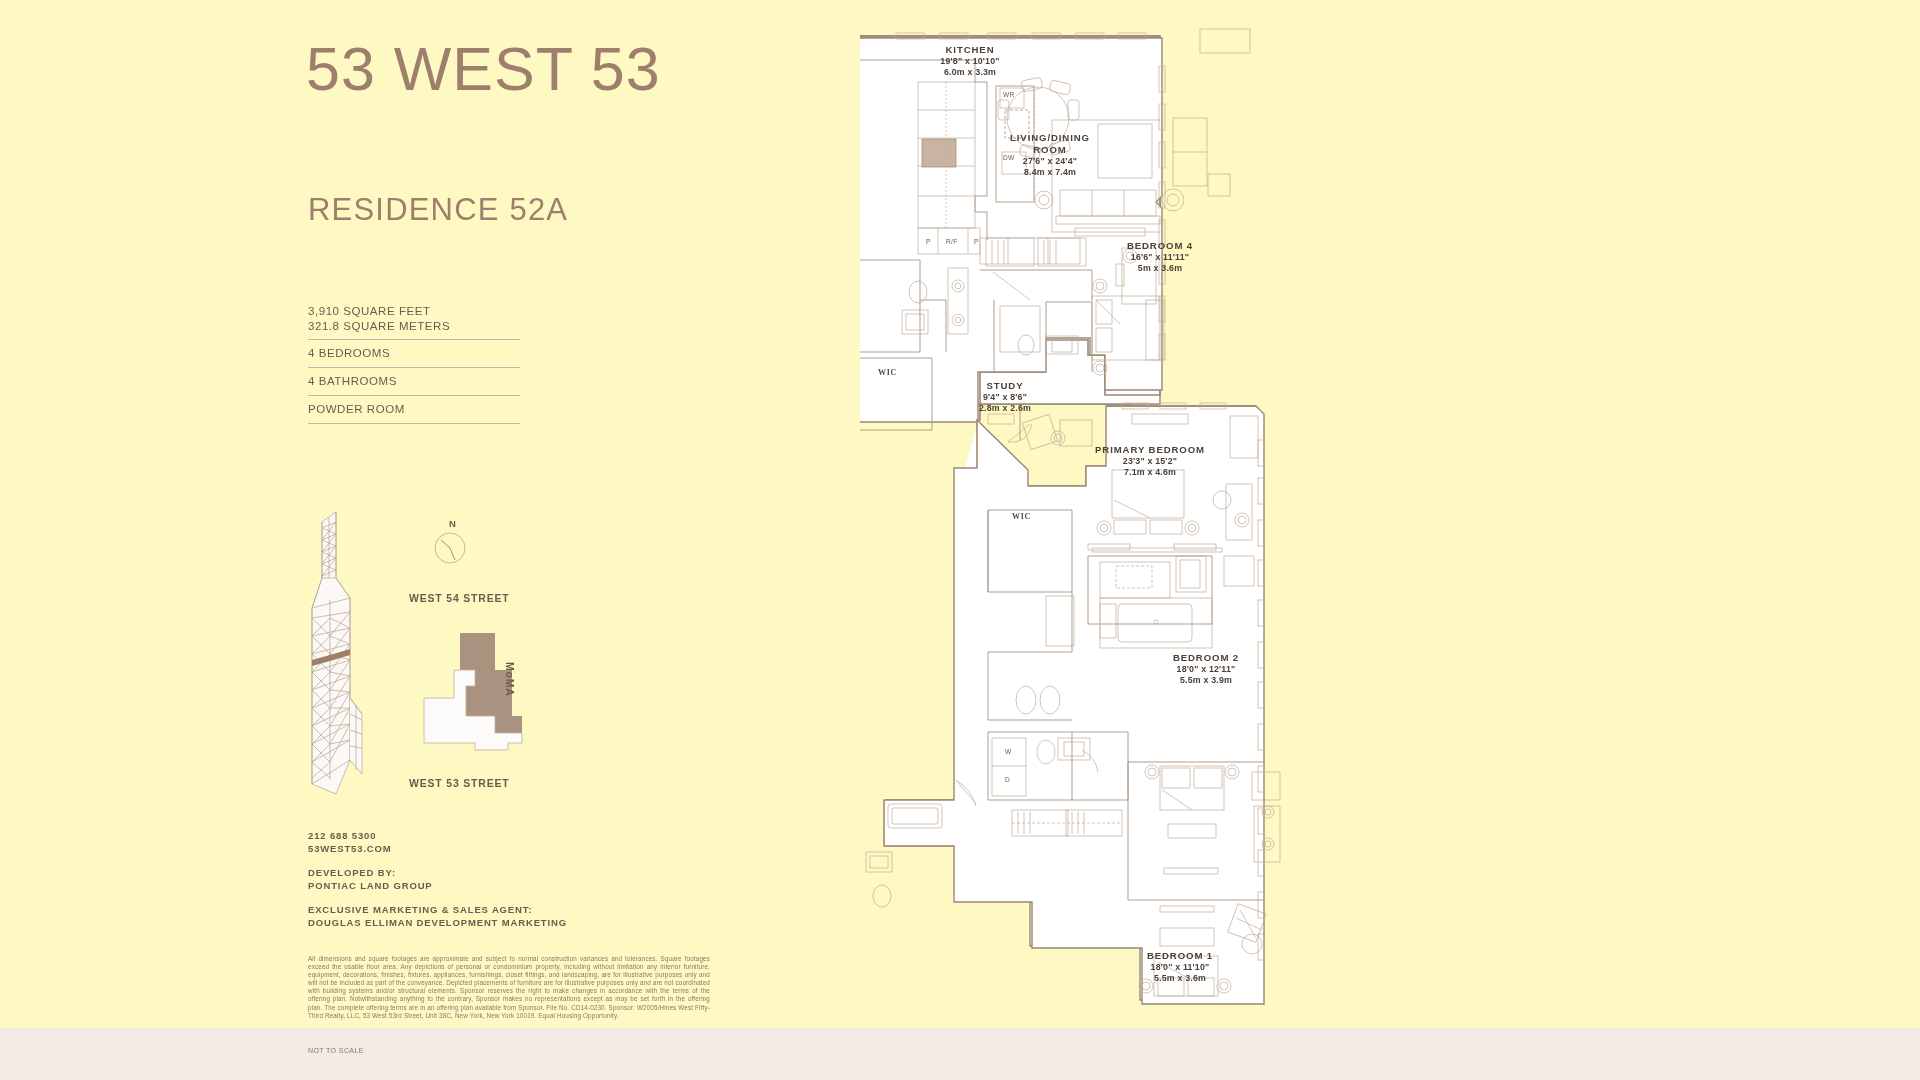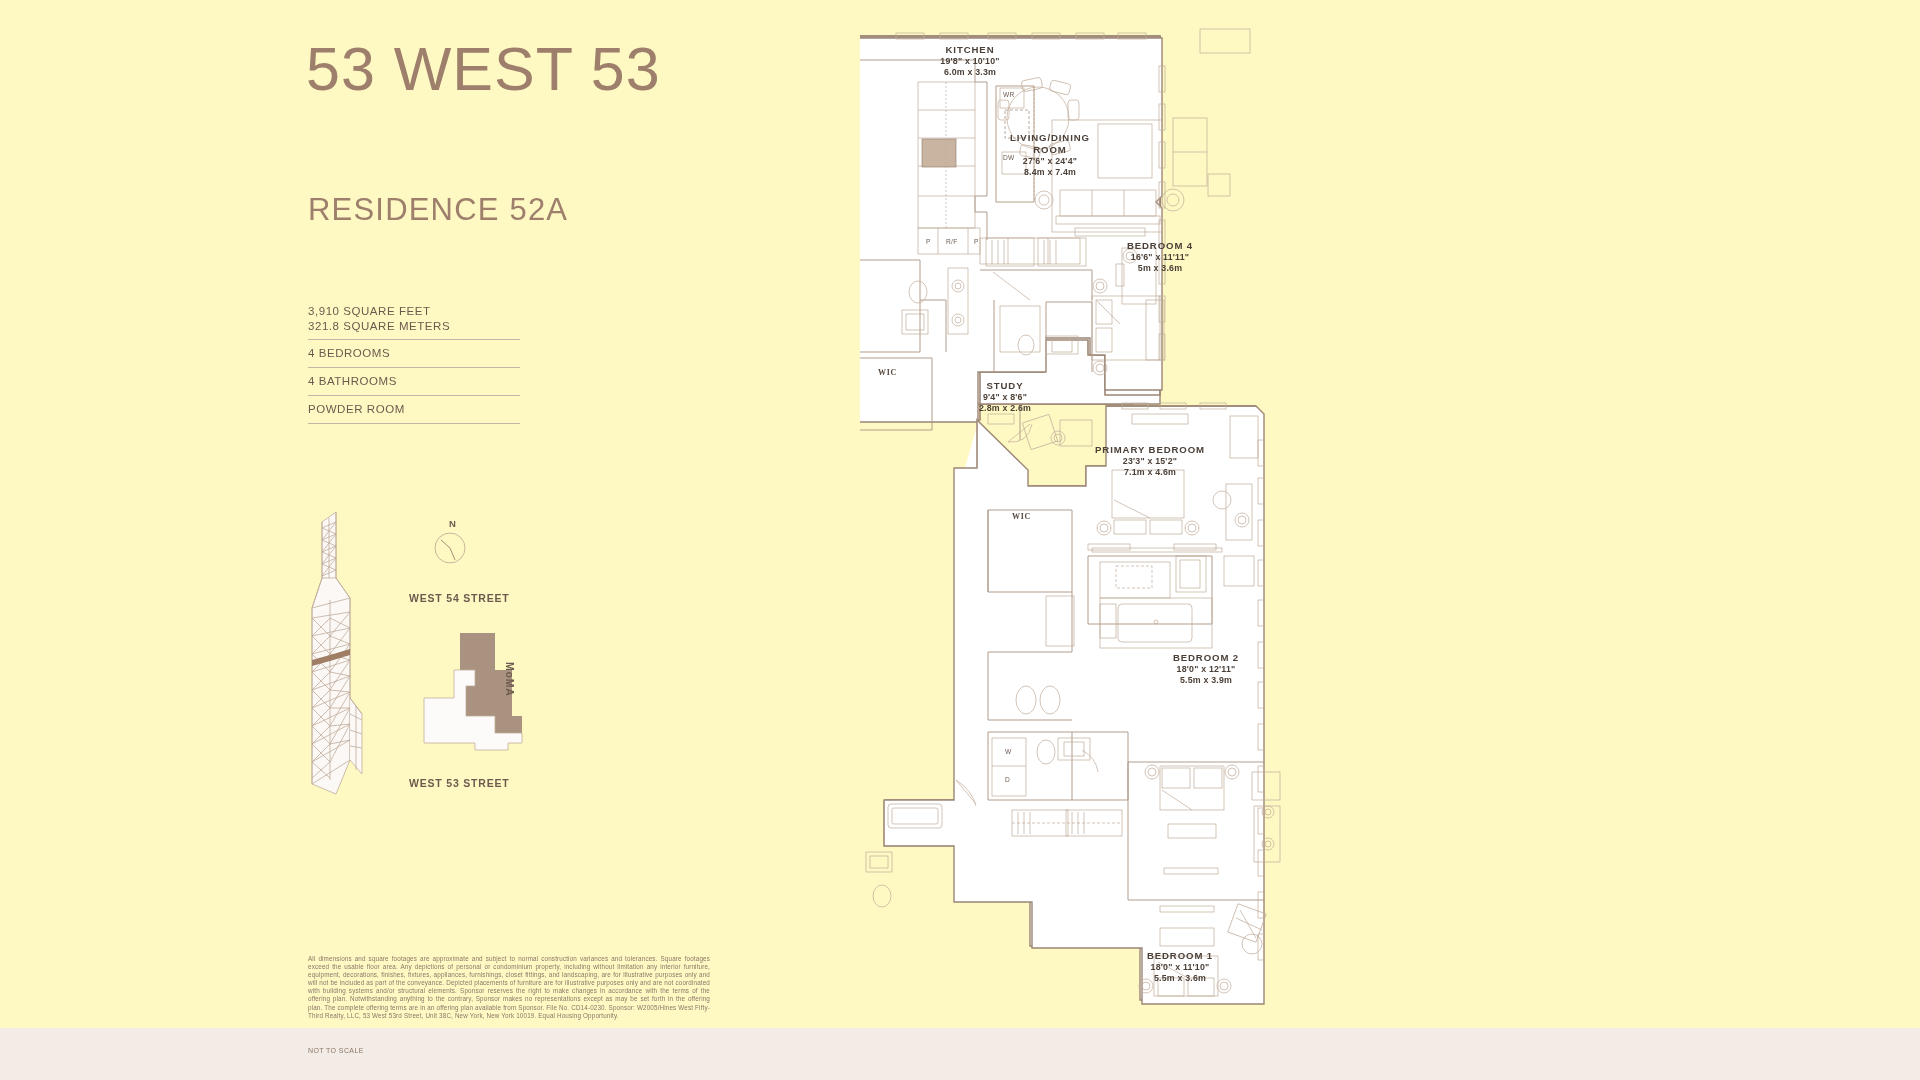--- a/index.html
+++ b/index.html
@@ -281,20 +281,30 @@
         </g>
       </svg>
 
       <div class="street-label" id="west54" style="left:109px; top:84px;">WEST 54 STREET</div>
       <div class="street-label" id="west53" style="left:109px; top:269px;">WEST 53 STREET</div>
     </div>
 
     <div id="north-label">N</div>
     <div id="moma">MoMA</div>
 
+    <div class="contact-block">
+      <div class="contact-line">212 688 5300</div>
+      <div class="contact-line">53WEST53.COM</div>
+      <div class="contact-gap"></div>
+      <div class="contact-line">DEVELOPED BY:</div>
+      <div class="contact-line">PONTIAC LAND GROUP</div>
+      <div class="contact-gap"></div>
+      <div class="contact-line">EXCLUSIVE MARKETING &amp; SALES AGENT:</div>
+      <div class="contact-line">DOUGLAS ELLIMAN DEVELOPMENT MARKETING</div>
+    </div>
 
     <div class="fineprint">All dimensions and square footages are approximate and subject to normal construction variances and tolerances. Square footages exceed the usable floor area. Any depictions of personal or condominium property, including without limitation any interior furniture, equipment, decorations, finishes, fixtures, appliances, furnishings, closet fittings, and landscaping, are for illustrative purposes only and will not be included as part of the conveyance. Depicted placements of furniture are for illustrative purposes only and are not coordinated with building systems and/or structural elements. Sponsor reserves the right to make changes in accordance with the terms of the offering plan. Notwithstanding anything to the contrary, Sponsor makes no representations except as may be set forth in the offering plan. The complete offering terms are in an offering plan available from Sponsor. File No. CD14-0230. Sponsor: W2005/Hines West Fifty-Third Realty, LLC, 53 West 53rd Street, Unit 38C, New York, New York 10019. Equal Housing Opportunity.</div>
     <div class="notoscale">NOT TO SCALE</div>
   </div>
 
   <div id="plan-area">
     <svg id="plan-svg" width="1060" height="1080" viewBox="0 0 1060 1080">
       <defs>
         <style>
           .w  { fill:none; stroke:#9c8775; stroke-width:1.6; }

